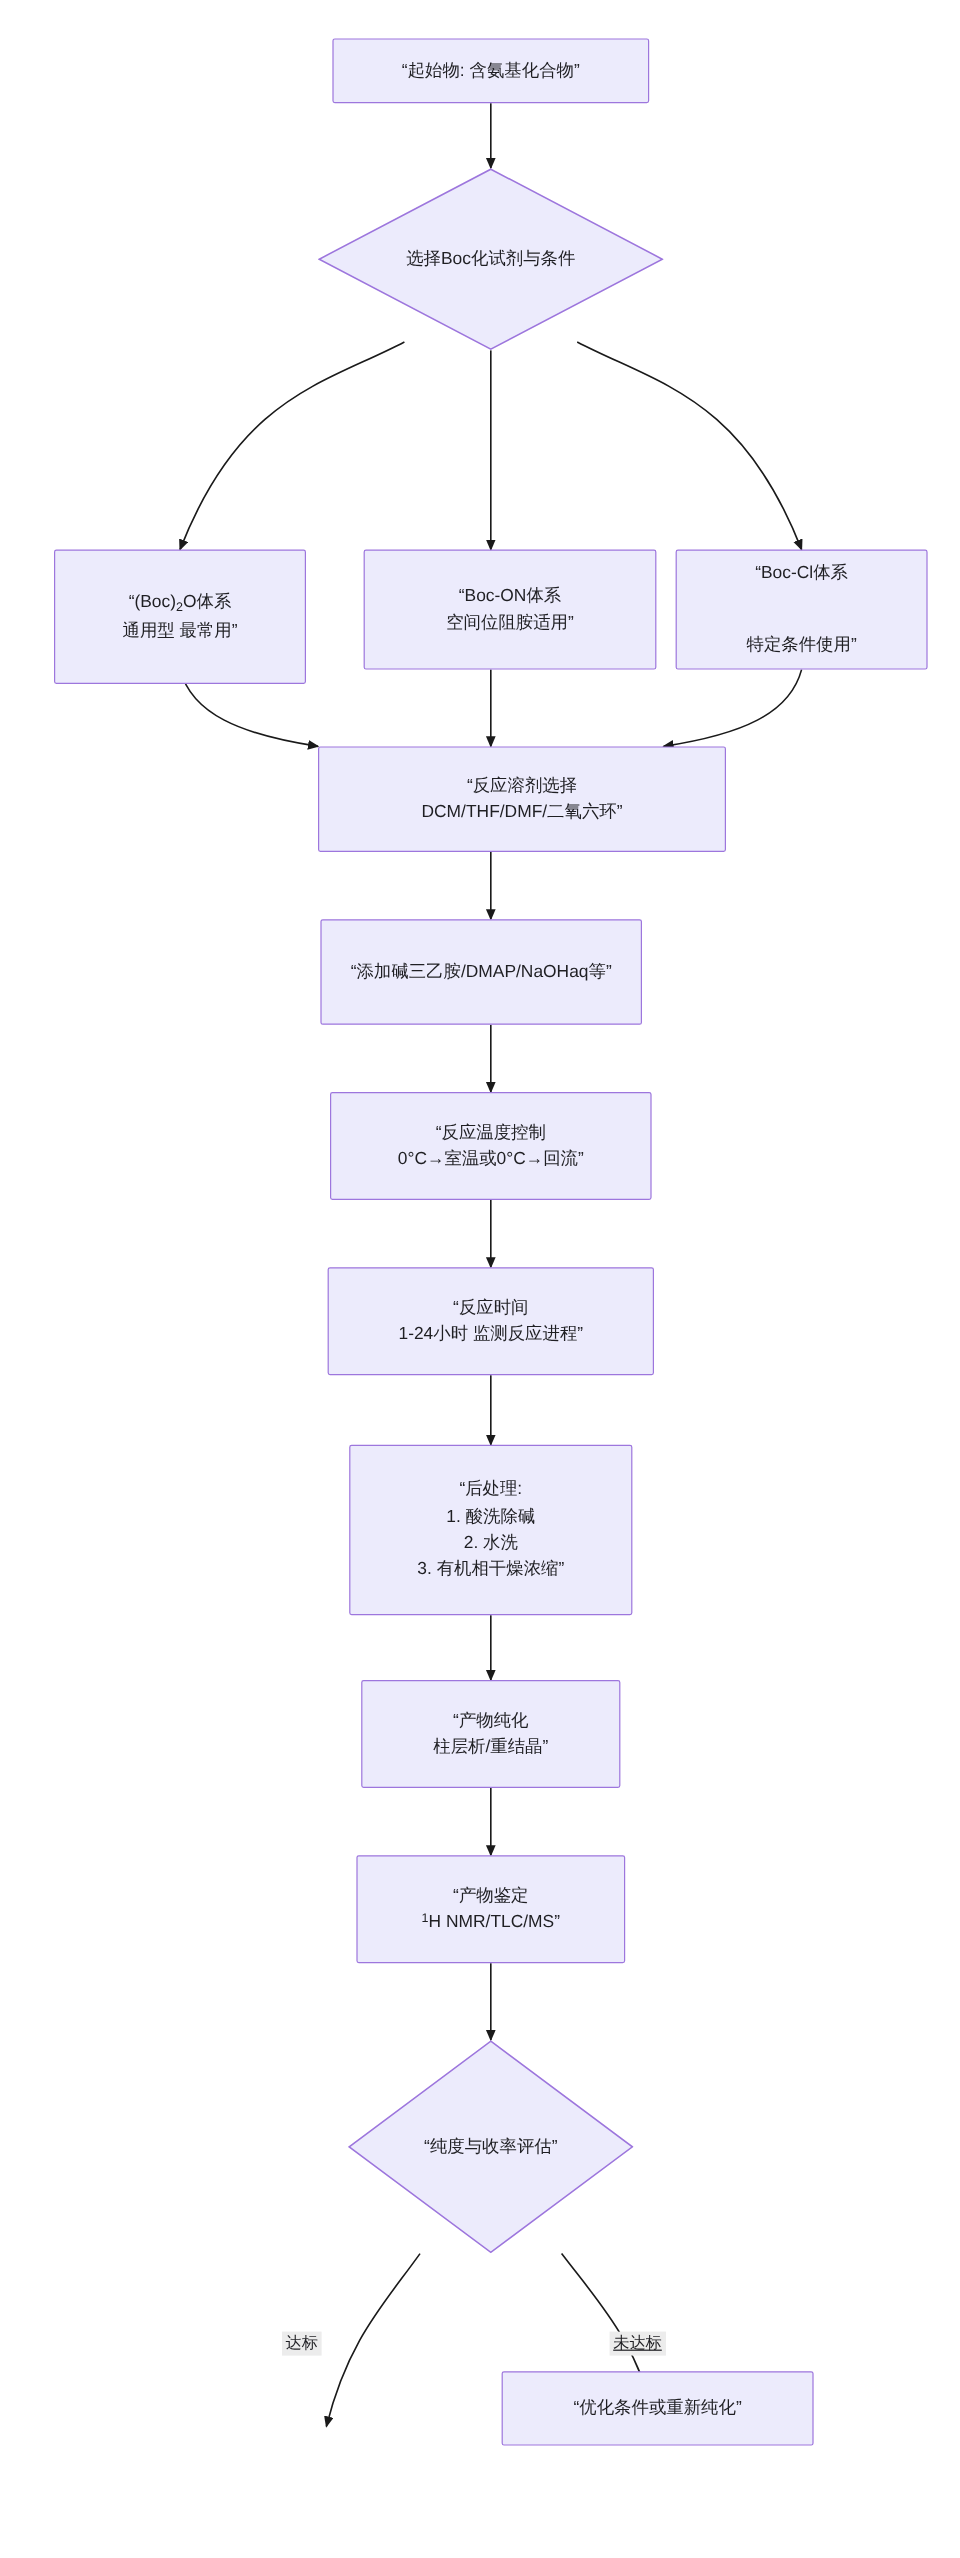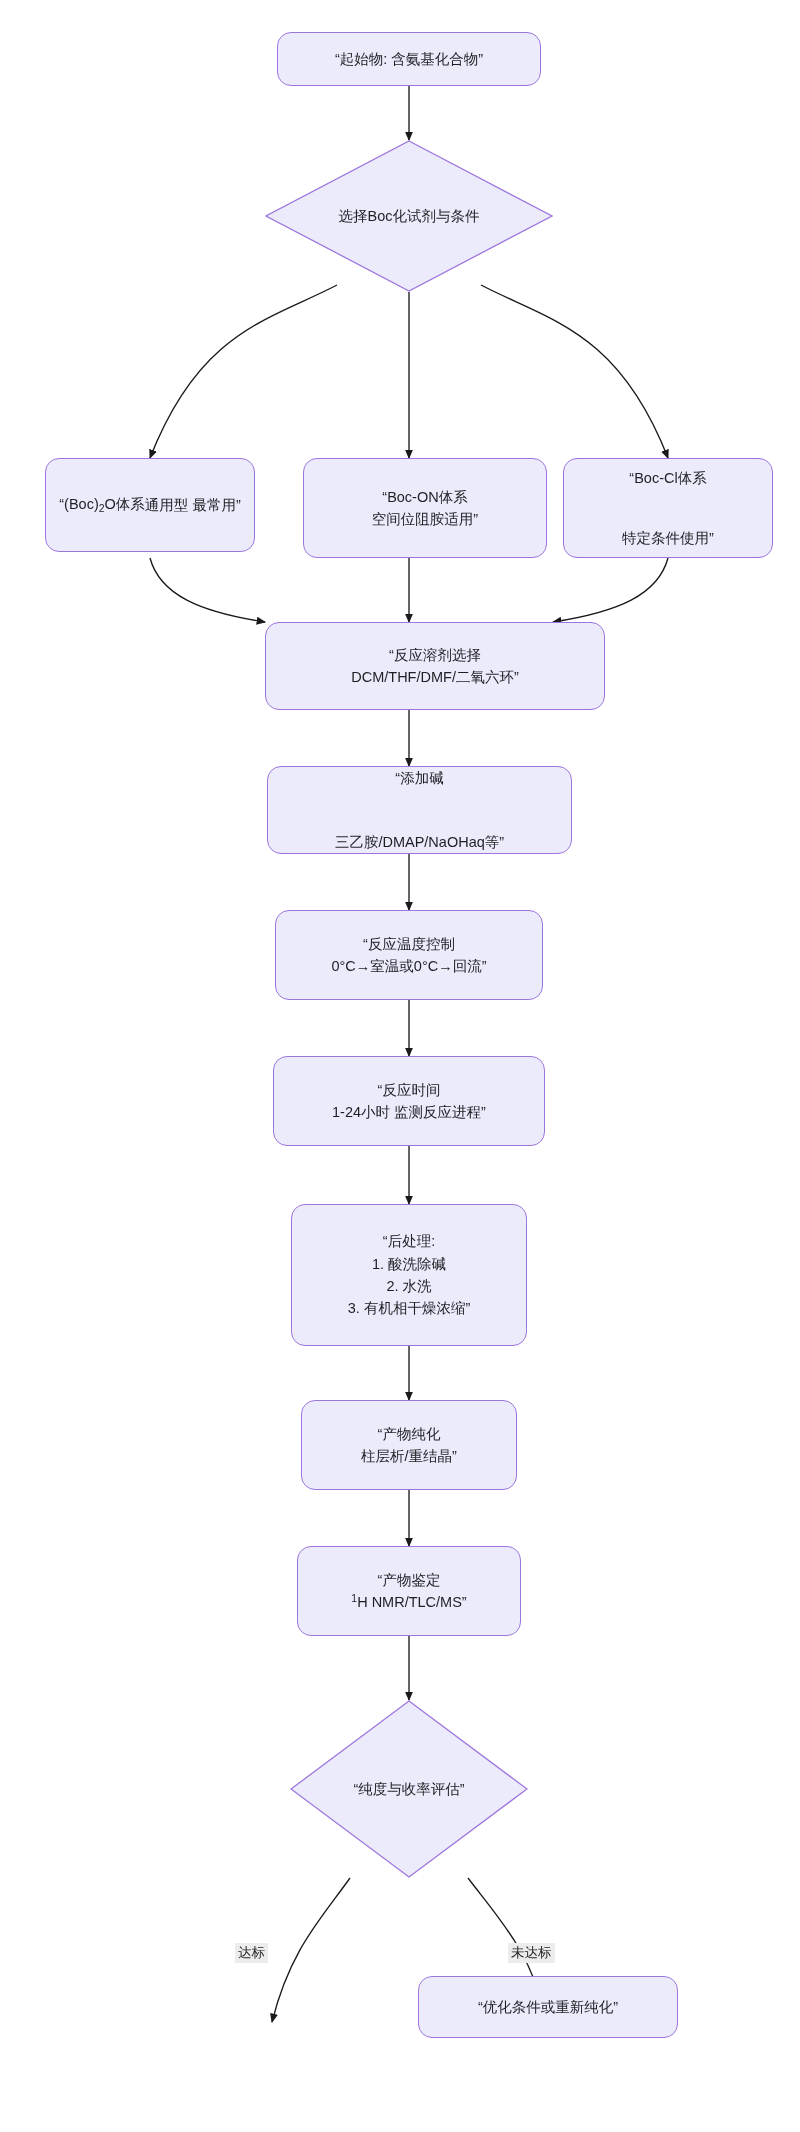--- a/index.html
+++ b/index.html
@@ -2,21 +2,21 @@
 <html><head>
 <meta charset="utf-8">
 <style>
   html,body{margin:0;padding:0;background:#ffffff;}
   body{width:800px;height:2132px;position:relative;overflow:hidden;
        font-family:"Liberation Sans","DejaVu Sans",sans-serif;}
   #flow{position:absolute;left:0;top:0;width:800px;height:2132px;}
   .node{position:absolute;box-sizing:border-box;display:flex;align-items:center;
         justify-content:center;text-align:center;color:#1f1f23;
         font-size:14.5px;line-height:1.55;white-space:pre-line;}
-  .rect{background:#ECEBFC;border:1.1px solid #9D76DD;border-radius:14px;}
+  .rect{background:#ECEBFC;border:1.1px solid #9D76DD;border-radius:2px;}
   .diamond-wrap{position:absolute;}
   .diamond-shape{position:absolute;left:0;top:0;width:100%;height:100%;}
   .diamond-label{position:absolute;left:0;top:0;width:100%;height:100%;
         display:flex;align-items:center;justify-content:center;text-align:center;
         color:#1f1f23;font-size:14.5px;line-height:1.55;white-space:pre-line;}
   .edge-label{position:absolute;background:#ECECEC;color:#1f1f23;font-size:13.5px;
         padding:1px 3px;white-space:nowrap;}
   svg.lines{position:absolute;left:0;top:0;width:800px;height:2132px;
         pointer-events:none;}
   .sub{font-size:0.72em;vertical-align:-0.28em;}
@@ -67,41 +67,41 @@
 
   <div class="node rect" style="left:277px;top:32px;width:264px;height:54px;">“起始物: 含氨基化合物”</div>
 
   <div class="diamond-wrap" style="left:265px;top:140px;width:288px;height:152px;">
     <svg class="diamond-shape" viewBox="0 0 288 152" preserveAspectRatio="none" xmlns="http://www.w3.org/2000/svg">
       <polygon points="144,1 287,76 144,151 1,76" fill="#ECEBFC" stroke="#9D76DD" stroke-width="1.3"></polygon>
     </svg>
     <div class="diamond-label">选择Boc化试剂与条件</div>
   </div>
 
-  <div class="node rect" style="left:45px;top:458px;width:210px;height:94px;">
+  <div class="node rect" style="left:45px;top:458px;width:210px;height:112px;flex-direction:column;">
     <span>“(Boc)<span class="sub">2</span>O体系</span>
     <span>通用型 最常用”</span>
   </div>
 
   <div class="node rect" style="left:303px;top:458px;width:244px;height:100px;flex-direction:column;">
     <span>“Boc-ON体系</span>
     <span>空间位阻胺适用”</span>
   </div>
 
   <div class="node rect" style="left:563px;top:458px;width:210px;height:100px;flex-direction:column;gap:37px;">
     <span>“Boc-Cl体系</span>
     <span>特定条件使用”</span>
   </div>
 
   <div class="node rect" style="left:265px;top:622px;width:340px;height:88px;flex-direction:column;">
     <span>“反应溶剂选择</span>
     <span>DCM/THF/DMF/二氧六环”</span>
   </div>
 
-  <div class="node rect" style="left:267px;top:766px;width:305px;height:88px;flex-direction:column;justify-content:space-between;">
+  <div class="node rect" style="left:267px;top:766px;width:268px;height:88px;">
     <span>“添加碱</span>
     <span>三乙胺/DMAP/NaOHaq等”</span>
   </div>
 
   <div class="node rect" style="left:275px;top:910px;width:268px;height:90px;flex-direction:column;">
     <span>“反应温度控制</span>
     <span>0°C→室温或0°C→回流”</span>
   </div>
 
   <div class="node rect" style="left:273px;top:1056px;width:272px;height:90px;flex-direction:column;">
@@ -127,18 +127,18 @@
   </div>
 
   <div class="diamond-wrap" style="left:290px;top:1700px;width:238px;height:178px;">
     <svg class="diamond-shape" viewBox="0 0 238 178" preserveAspectRatio="none" xmlns="http://www.w3.org/2000/svg">
       <polygon points="119,1 237,89 119,177 1,89" fill="#ECEBFC" stroke="#9D76DD" stroke-width="1.3"></polygon>
     </svg>
     <div class="diamond-label">“纯度与收率评估”</div>
   </div>
 
   <div class="edge-label" style="left:235px;top:1943px;">达标</div>
-  <div class="edge-label" style="left:508px;top:1943px;">未达标</div>
+  <div class="edge-label" style="left:508px;top:1943px;text-decoration:underline;">未达标</div>
 
 
   <div class="node rect" style="left:418px;top:1976px;width:260px;height:62px;">“优化条件或重新纯化”</div>
 
 </div>
 
 </body></html>

